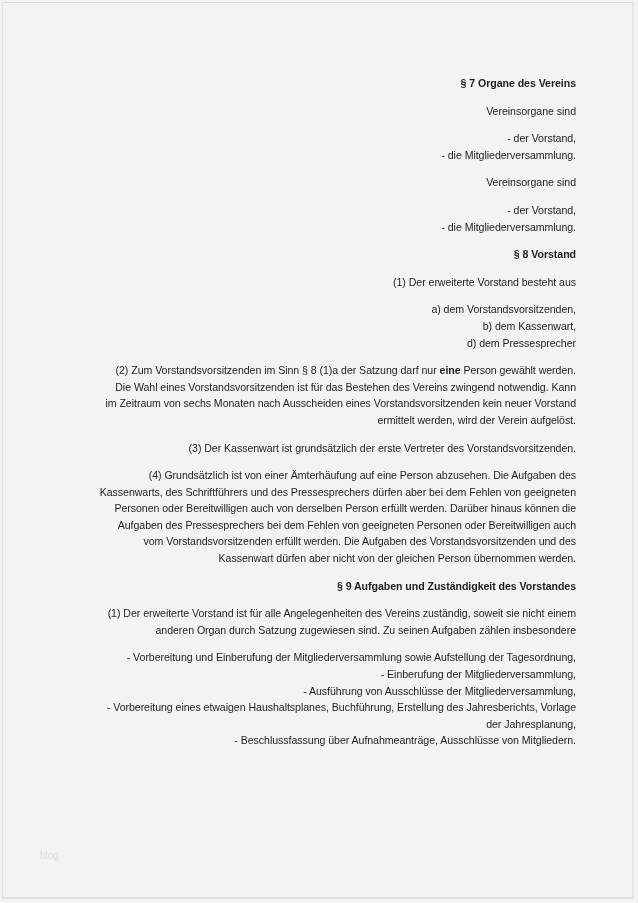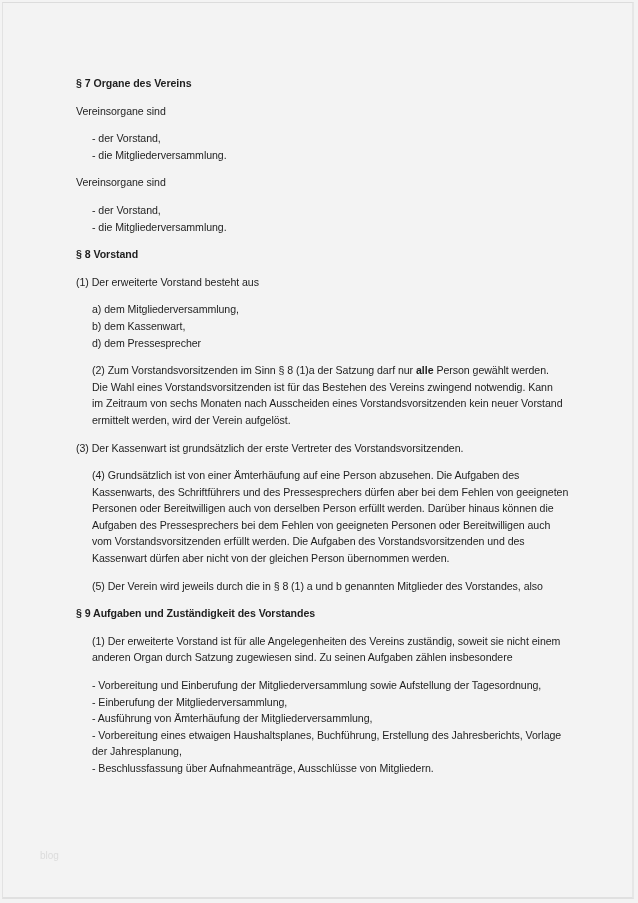--- a/index.html
+++ b/index.html
@@ -11,21 +11,21 @@
     position: relative;
   }
   .page-frame {
     position: absolute; left: 2px; top: 2px; width: 632px; height: 897px;
     border-top: 1px solid #dcdcdc; border-left: 1px solid #e2e2e2;
     border-right: 2px solid #e6e6e6; border-bottom: 2px solid #e0e0e0;
     box-sizing: border-box;
   }
   .content {
     position: absolute; left: 76px; top: 75px; width: 500px;
-    font-size: 10.6px; line-height: 16.6px; letter-spacing: -0.05px;
+    font-size: 10.6px; line-height: 16.6px; letter-spacing: -0.05px; text-align: right;
   }
   .block { margin: 0 0 11px 0; }
   .heading { font-weight: bold; }
   .line { display: block; white-space: nowrap; margin-left: 16px; }
   b.em { font-weight: bold; }
   .watermark {
     position: absolute; left: 40px; top: 850px;
     font-size: 10px; color: #dcdcdc;
   }
 </style>
@@ -44,51 +44,50 @@
   </div>
   <div class="block">Vereinsorgane sind</div>
   <div class="block">
     <span class="line">- der Vorstand,</span>
     <span class="line">- die Mitgliederversammlung.</span>
   </div>
 
   <div class="block heading">§ 8 Vorstand</div>
   <div class="block">(1) Der erweiterte Vorstand besteht aus</div>
   <div class="block">
-    <span class="line">a) dem Mitgliederversammlung,</span>
+    <span class="line">a) dem Vorstandsvorsitzenden,</span>
     <span class="line">b) dem Kassenwart,</span>
     <span class="line">d) dem Pressesprecher</span>
   </div>
   <div class="block">
-    <span class="line"><span>(2) Zum Vorstandsvorsitzenden im Sinn § 8 (1)a der Satzung darf nur </span><b class="em">alle</b><span> Person gewählt werden.</span></span>
+    <span class="line"><span>(2) Zum Vorstandsvorsitzenden im Sinn § 8 (1)a der Satzung darf nur </span><b class="em">eine</b><span> Person gewählt werden.</span></span>
     <span class="line">Die Wahl eines Vorstandsvorsitzenden ist für das Bestehen des Vereins zwingend notwendig. Kann</span>
     <span class="line">im Zeitraum von sechs Monaten nach Ausscheiden eines Vorstandsvorsitzenden kein neuer Vorstand</span>
     <span class="line">ermittelt werden, wird der Verein aufgelöst.</span>
   </div>
   <div class="block">(3) Der Kassenwart ist grundsätzlich der erste Vertreter des Vorstandsvorsitzenden.</div>
   <div class="block">
     <span class="line">(4) Grundsätzlich ist von einer Ämterhäufung auf eine Person abzusehen. Die Aufgaben des</span>
     <span class="line">Kassenwarts, des Schriftführers und des Pressesprechers dürfen aber bei dem Fehlen von geeigneten</span>
     <span class="line">Personen oder Bereitwilligen auch von derselben Person erfüllt werden. Darüber hinaus können die</span>
     <span class="line">Aufgaben des Pressesprechers bei dem Fehlen von geeigneten Personen oder Bereitwilligen auch</span>
     <span class="line">vom Vorstandsvorsitzenden erfüllt werden. Die Aufgaben des Vorstandsvorsitzenden und des</span>
     <span class="line">Kassenwart dürfen aber nicht von der gleichen Person übernommen werden.</span>
   </div>
   <div class="block">
-    <span class="line">(5) Der Verein wird jeweils durch die in § 8 (1) a und b genannten Mitglieder des Vorstandes, also</span>
   </div>
 
   <div class="block heading">§ 9 Aufgaben und Zuständigkeit des Vorstandes</div>
   <div class="block">
     <span class="line">(1) Der erweiterte Vorstand ist für alle Angelegenheiten des Vereins zuständig, soweit sie nicht einem</span>
     <span class="line">anderen Organ durch Satzung zugewiesen sind. Zu seinen Aufgaben zählen insbesondere</span>
   </div>
   <div class="block">
     <span class="line">- Vorbereitung und Einberufung der Mitgliederversammlung sowie Aufstellung der Tagesordnung,</span>
     <span class="line">- Einberufung der Mitgliederversammlung,</span>
-    <span class="line">- Ausführung von Ämterhäufung der Mitgliederversammlung,</span>
+    <span class="line">- Ausführung von Ausschlüsse der Mitgliederversammlung,</span>
     <span class="line">- Vorbereitung eines etwaigen Haushaltsplanes, Buchführung, Erstellung des Jahresberichts, Vorlage</span>
     <span class="line">der Jahresplanung,</span>
     <span class="line">- Beschlussfassung über Aufnahmeanträge, Ausschlüsse von Mitgliedern.</span>
   </div>
 </div>
 
 <div class="watermark">blog</div>
 
 </body></html>

